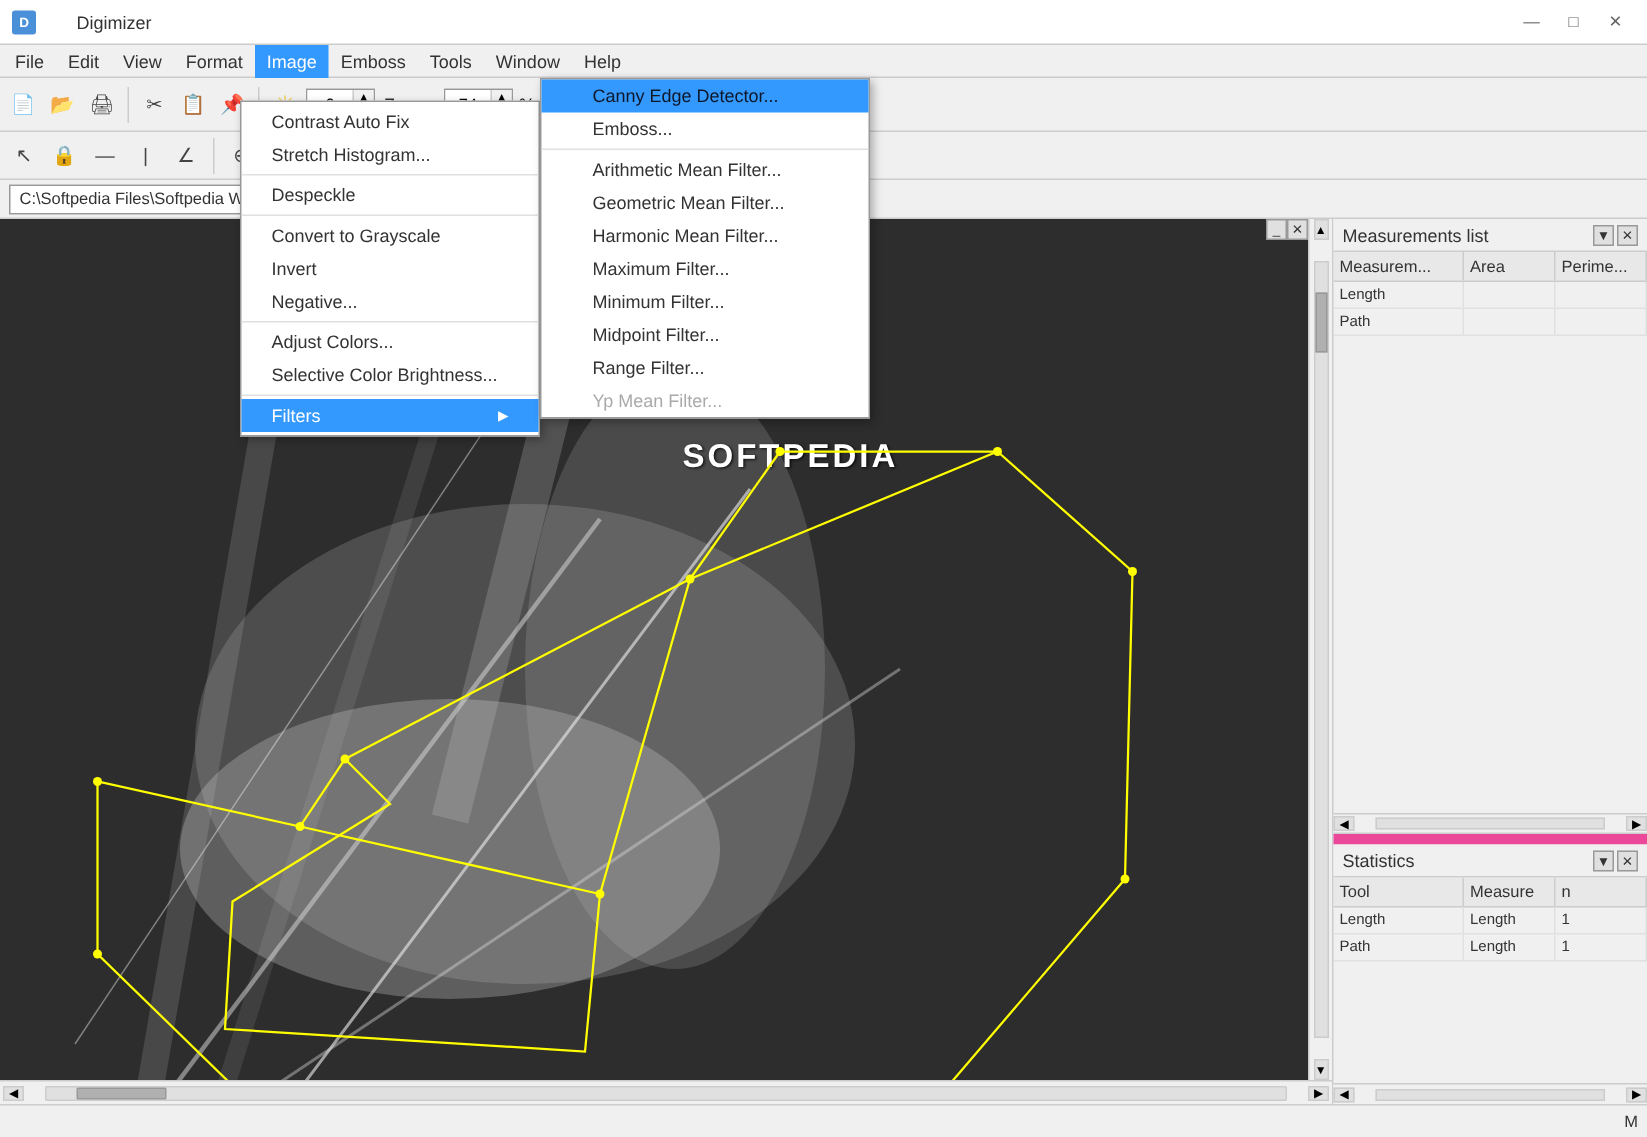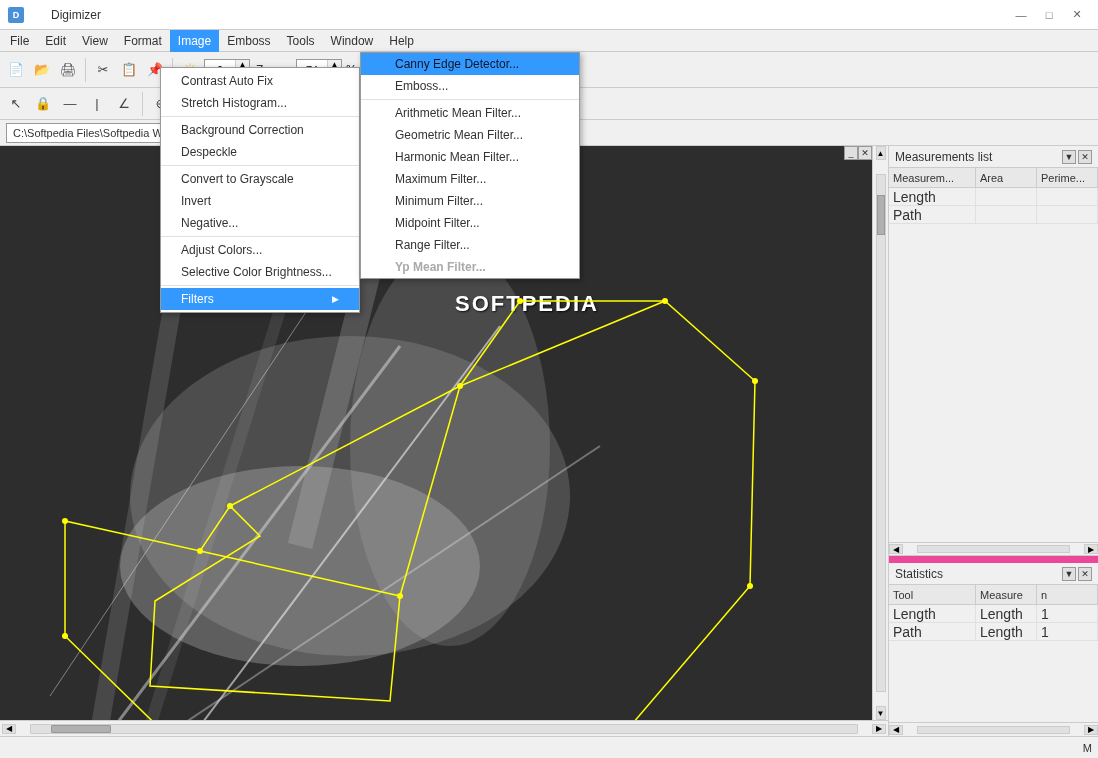--- a/index.html
+++ b/index.html
@@ -55,21 +55,21 @@
     #right-panel { width: 210px; display: flex; flex-direction: column; border-left: 1px solid #ccc; background: #f0f0f0; }
     #measurements-panel { flex: 1; display: flex; flex-direction: column; min-height: 200px; }
     #measurements-header { height: 22px; background: #f0f0f0; border-bottom: 1px solid #ccc; display: flex; align-items: center; justify-content: space-between; padding: 0 6px; }
     #measurements-header-title { font-size: 12px; color: #333; font-weight: normal; }
     #measurements-header-controls { display: flex; gap: 2px; }
     #measurements-table { flex: 1; overflow: hidden; }
     .table-header { display: flex; background: #e8e8e8; border-bottom: 1px solid #ccc; height: 20px; }
     .th { flex: 1; padding: 0 4px; font-size: 11px; color: #333; display: flex; align-items: center; border-right: 1px solid #ccc; font-weight: normal; }
     .th:first-child { flex: 1.5; }
     .table-row-item { display: flex; border-bottom: 1px solid #e0e0e0; height: 18px; }
-    .td { flex: 1; padding: 0 4px; font-size: 14px; color: #333; display: flex; align-items: center; border-right: 1px solid #e0e0e0; }
+    .td { flex: 1; padding: 0 4px; font-size: 10px; color: #333; display: flex; align-items: center; border-right: 1px solid #e0e0e0; }
     .td:first-child { flex: 1.5; }
 
     #right-hscroll { height: 14px; background: #f0f0f0; border-top: 1px solid #ccc; border-bottom: 1px solid #ccc; display: flex; align-items: center; }
     #right-hscroll-track { flex: 1; height: 8px; background: #e0e0e0; border: 1px solid #ccc; margin: 0 14px; }
 
     #statistics-panel { height: 180px; display: flex; flex-direction: column; border-top: 7px solid #ec4899; }
     #statistics-header { height: 22px; background: #f0f0f0; border-bottom: 1px solid #ccc; display: flex; align-items: center; justify-content: space-between; padding: 0 6px; }
     #statistics-title { font-size: 12px; color: #333; }
     #statistics-table { flex: 1; overflow: hidden; }
 
@@ -92,21 +92,21 @@
     .menu-section { border-bottom: 1px solid #e0e0e0; padding: 2px 0; }
     .menu-section:last-child { border-bottom: none; }
     .dropdown-item { padding: 4px 20px 4px 20px; font-size: 12px; color: #333; cursor: pointer; white-space: nowrap; display: flex; align-items: center; justify-content: space-between; }
     .dropdown-item.has-submenu::after { content: '▶'; font-size: 9px; margin-left: 10px; }
     .dropdown-item.active-item { background: #3399ff; color: white; }
 
     
     #filters-submenu { position: absolute; top: 52px; left: 360px; z-index: 2001; background: white; border: 1px solid #999; box-shadow: 2px 2px 6px rgba(0,0,0,0.3); min-width: 220px; }
     .submenu-item { padding: 4px 16px; font-size: 12px; color: #333; cursor: pointer; white-space: nowrap; display: flex; align-items: center; }
     .submenu-item.highlighted { background: #3399ff; color: #0f172a; }
-    .submenu-item.grayed { color: #aaa; font-weight: bold; }
+    .submenu-item.grayed { color: #aaa; }
     .submenu-item .check-placeholder { width: 16px; display: inline-block; margin-right: 2px; }
 
     
     #bg-image { 
       position: absolute; top: 0; left: 0; width: 100%; height: 100%;
       background: linear-gradient(135deg, #2a2a2a 0%, #555 20%, #888 40%, #bbb 60%, #999 70%, #555 85%, #333 100%);
     }
 
     
     #content-area { display: flex; flex-direction: column; height: calc(758px - 30px - 22px - 36px - 32px - 26px); }
@@ -375,21 +375,20 @@
     <span id="statusbar-text">M</span>
   </div>
 </div>
 
 <div id="image-menu">
   <div class="menu-section">
     <div class="dropdown-item">Contrast Auto Fix</div>
     <div class="dropdown-item">Stretch Histogram...</div>
   </div>
   <div class="menu-section">
-    <div class="dropdown-item">Background Correction</div>
     <div class="dropdown-item">Despeckle</div>
   </div>
   <div class="menu-section">
     <div class="dropdown-item">Convert to Grayscale</div>
     <div class="dropdown-item">Invert</div>
     <div class="dropdown-item">Negative...</div>
   </div>
   <div class="menu-section">
     <div class="dropdown-item">Adjust Colors...</div>
     <div class="dropdown-item">Selective Color Brightness...</div>

